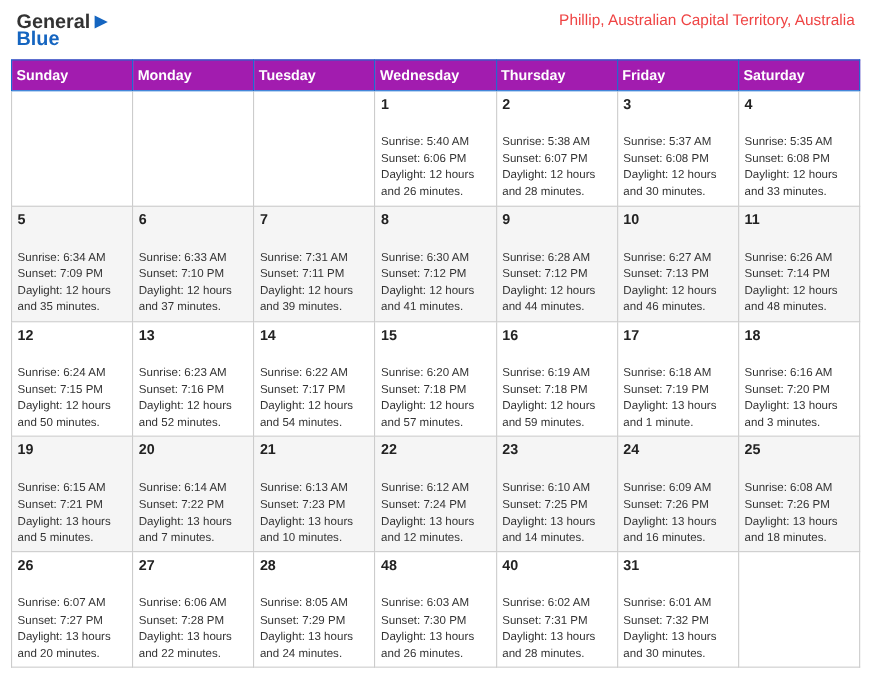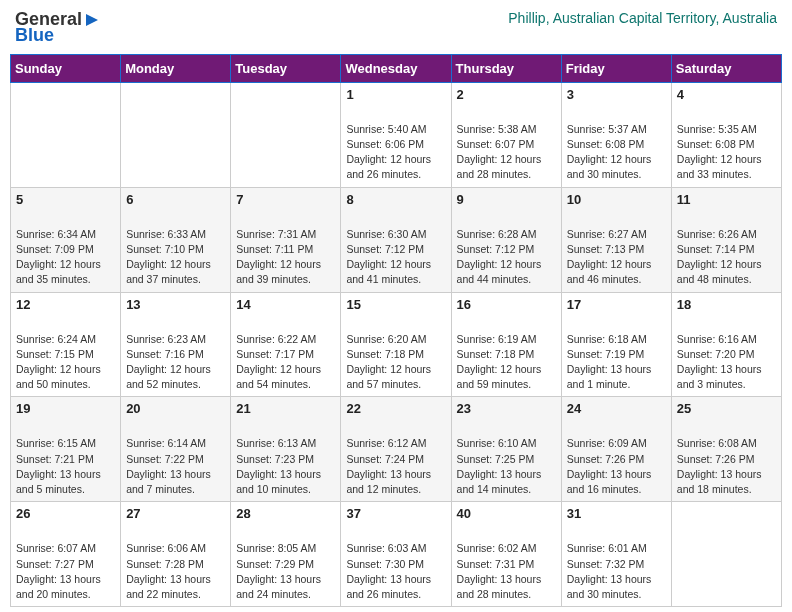--- a/index.html
+++ b/index.html
@@ -33,30 +33,30 @@
       text-align: right;
     }
     .title-block h1 {
       font-size: 32px;
       font-weight: bold;
       color: #222;
     }
     .title-block h2 {
       font-size: 14px;
       font-weight: normal;
-      color: #0f766e;
+      color: #ef4444;
       text-align: right;
     }
     .calendar {
       width: 100%;
       border-collapse: collapse;
       border: 1px solid #ccc;
     }
     .calendar th {
-      background-color: #701a75;
+      background-color: #a21caf;
       color: #fff;
       font-size: 13px;
       font-weight: bold;
       padding: 6px 4px;
       text-align: left;
       border: 1px solid #1a6dd0;
     }
     .calendar td {
       vertical-align: top;
       border: 1px solid #ccc;
@@ -318,21 +318,21 @@
 and 22 minutes.</div>
         </td>
         <td>
           <span class="day-num">28</span>
           <div class="day-info">Sunrise: 8:05 AM
 Sunset: 7:29 PM
 Daylight: 13 hours
 and 24 minutes.</div>
         </td>
         <td>
-          <span class="day-num">37</span>
+          <span class="day-num">48</span>
           <div class="day-info">Sunrise: 6:03 AM
 Sunset: 7:30 PM
 Daylight: 13 hours
 and 26 minutes.</div>
         </td>
         <td>
           <span class="day-num">40</span>
           <div class="day-info">Sunrise: 6:02 AM
 Sunset: 7:31 PM
 Daylight: 13 hours

